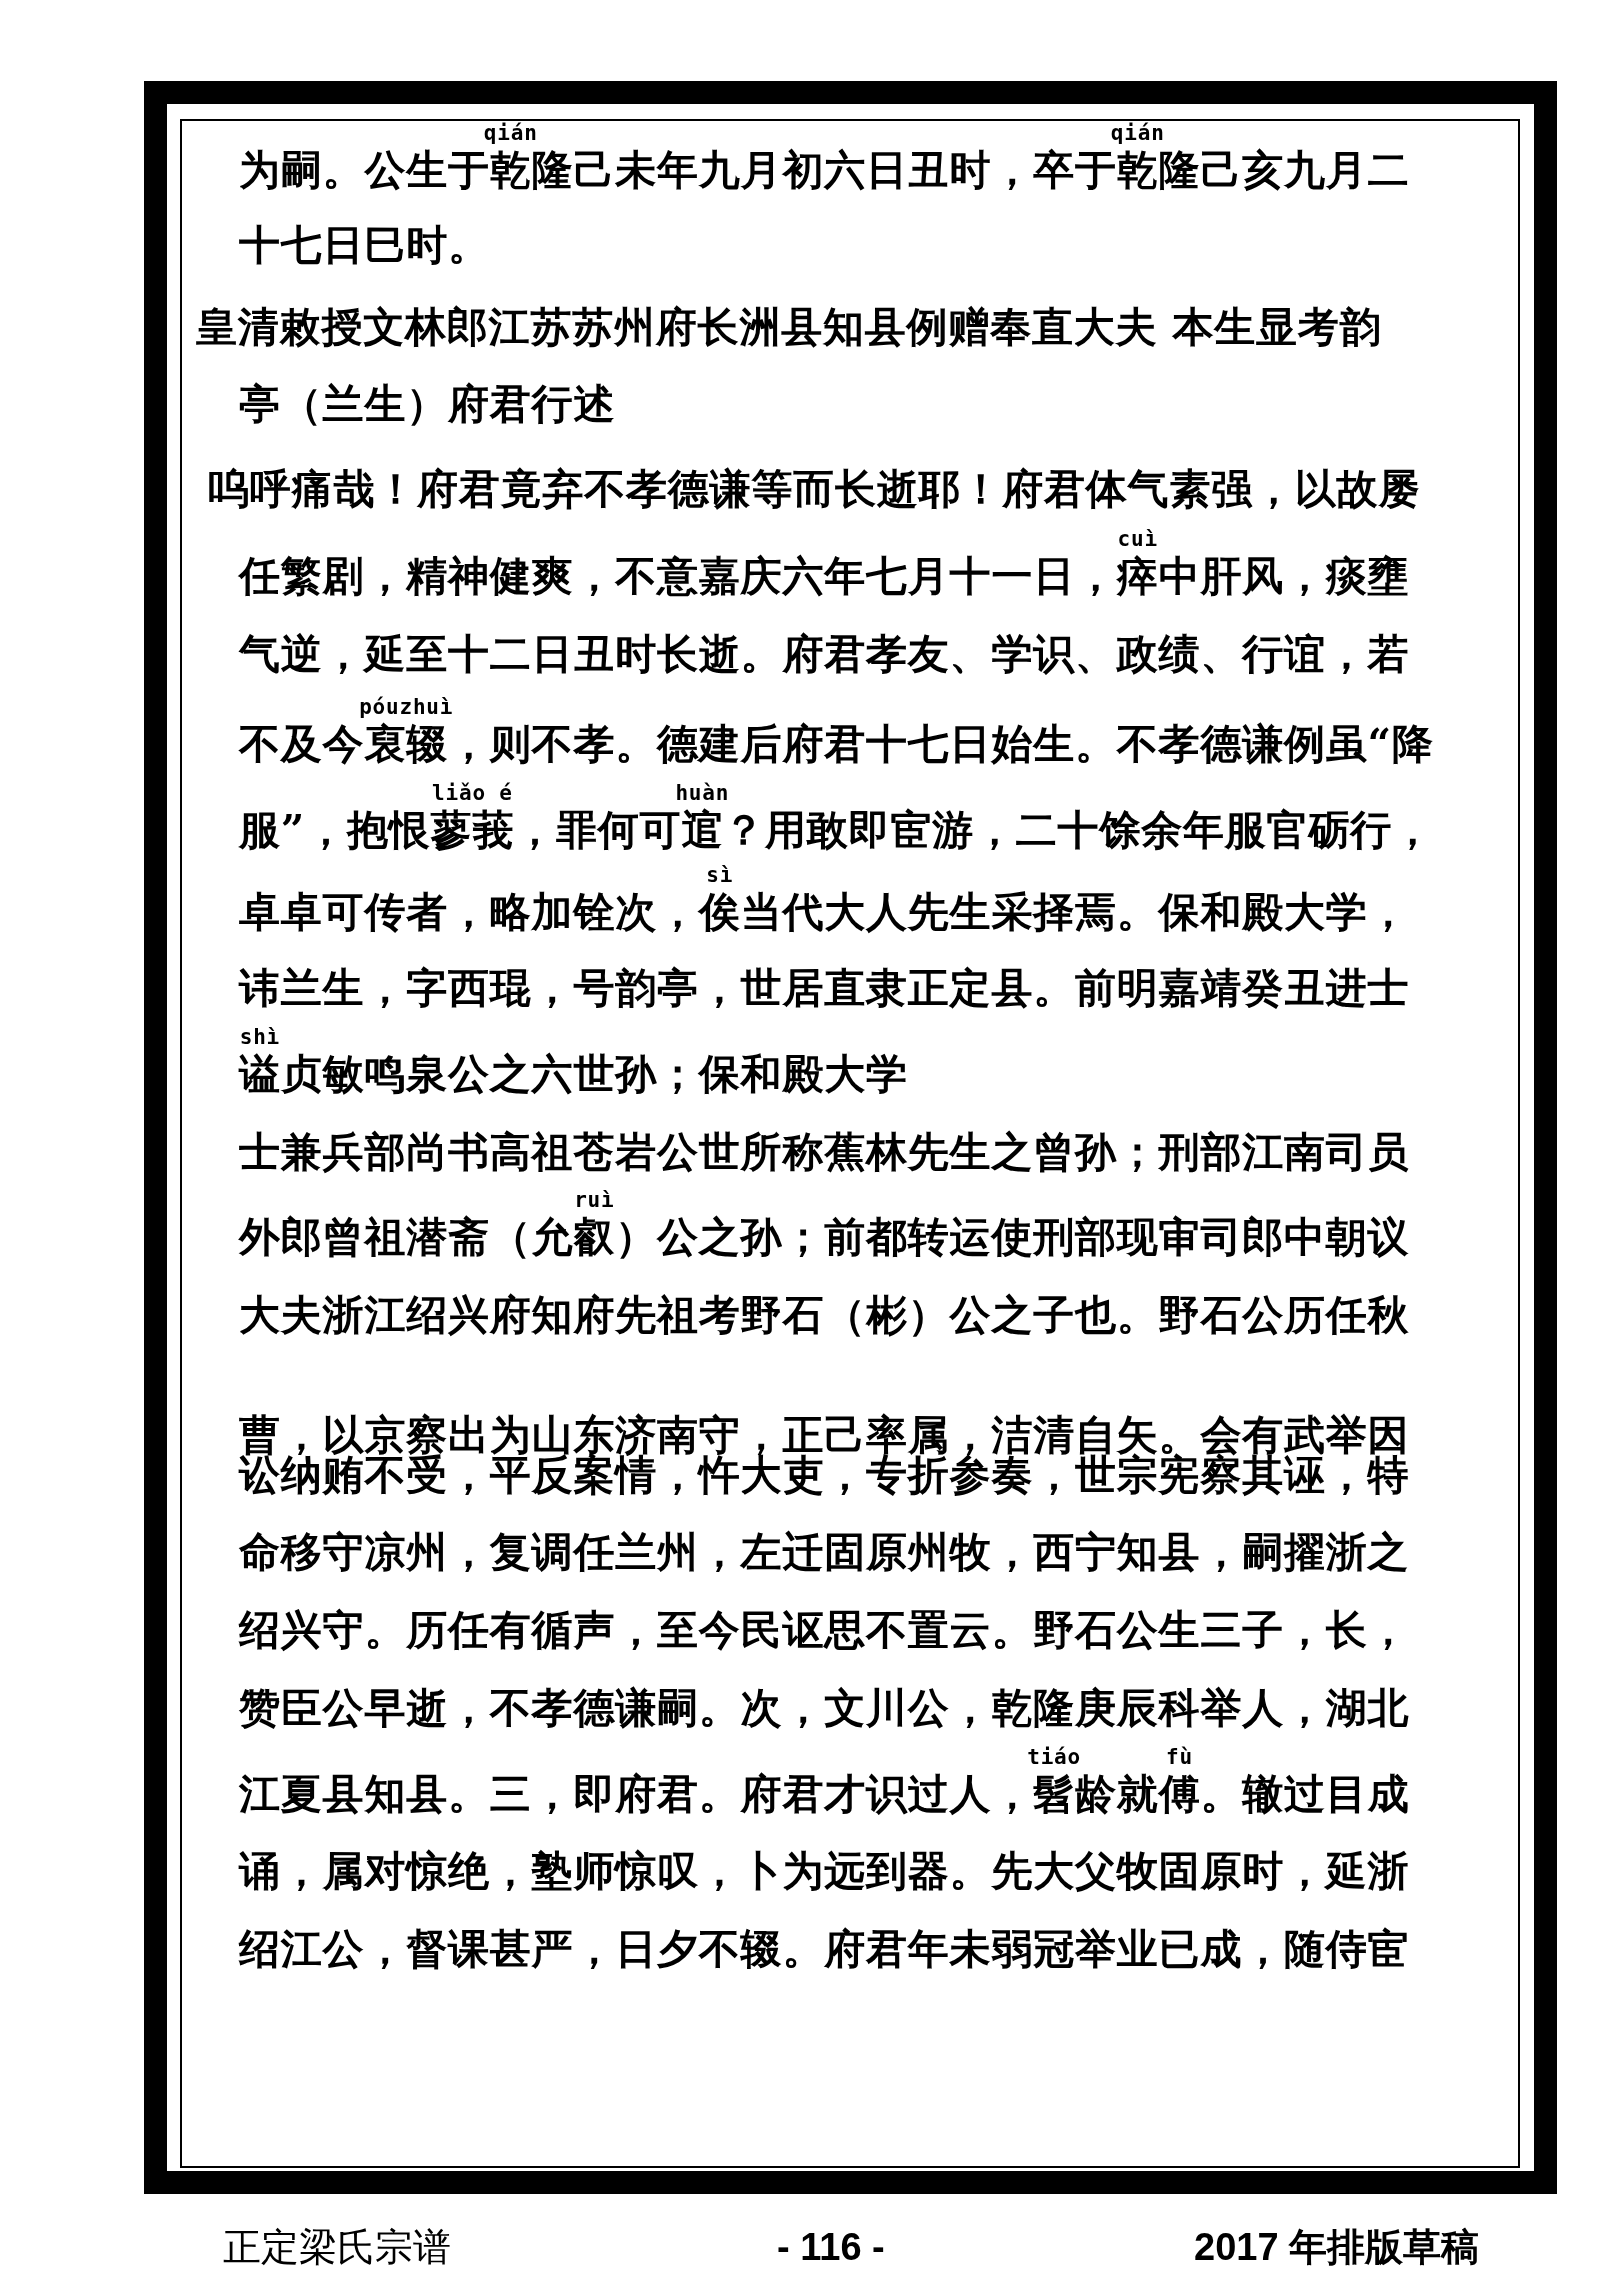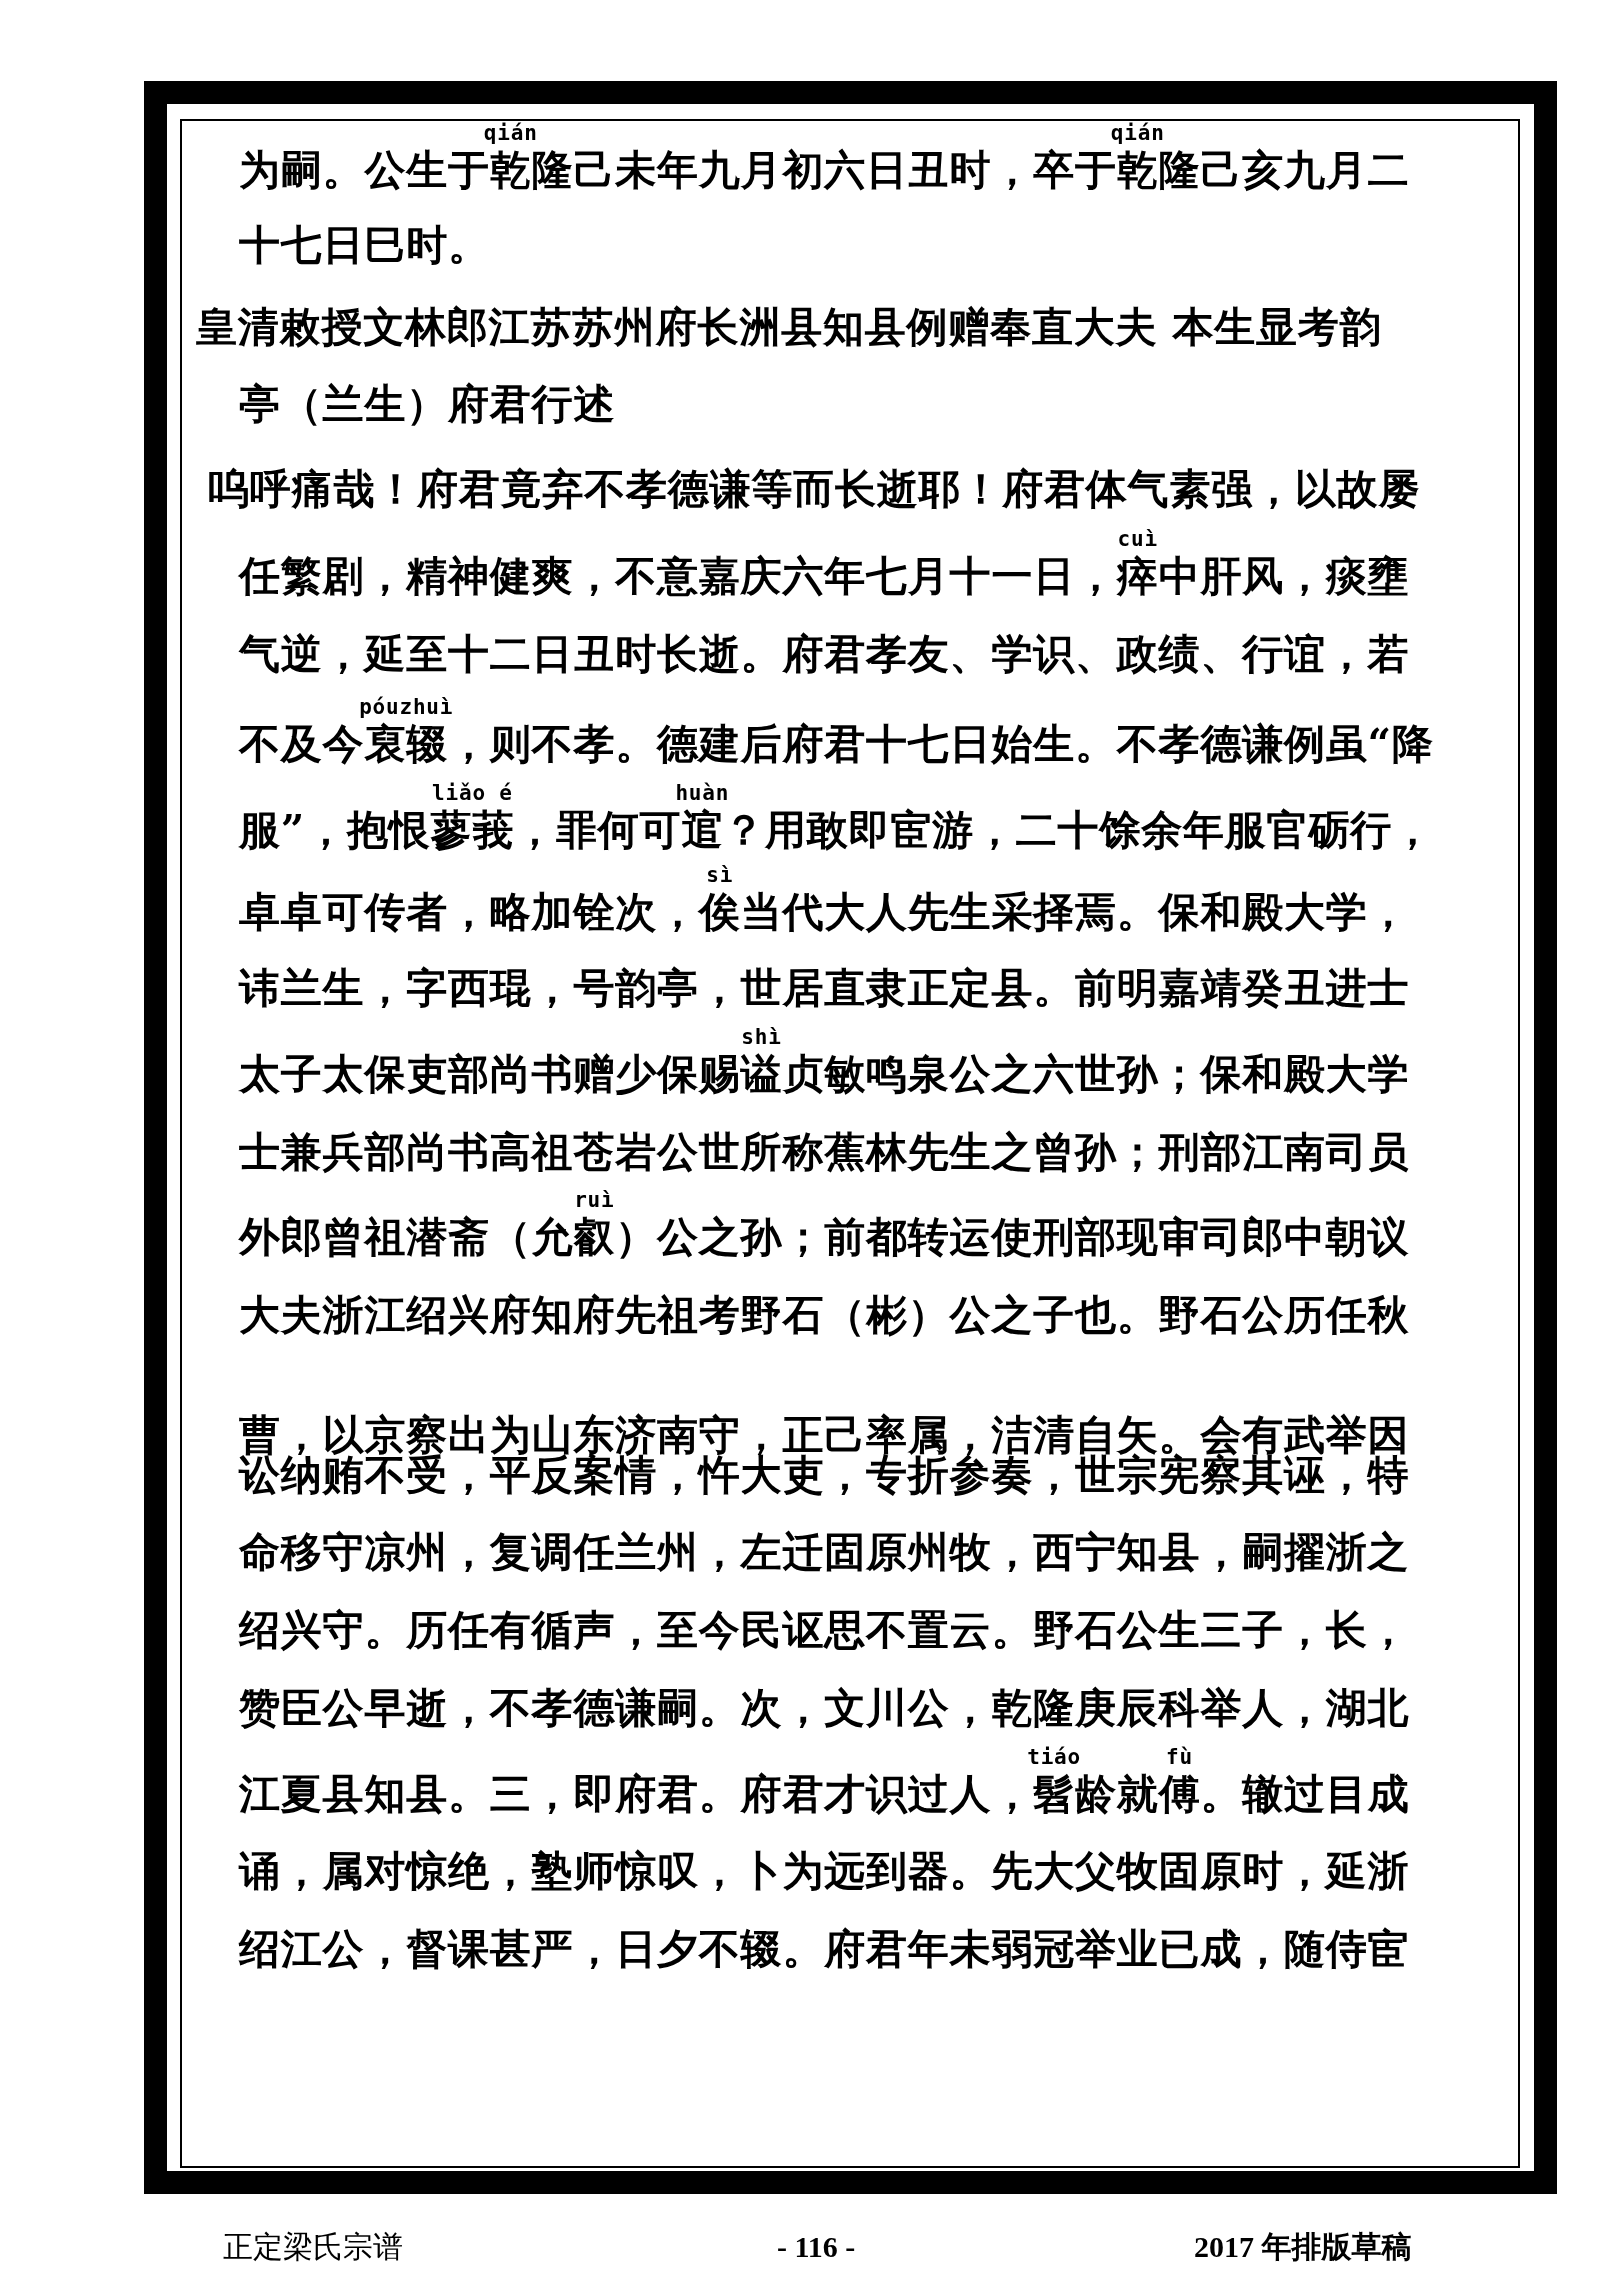--- a/index.html
+++ b/index.html
@@ -27,22 +27,22 @@
   .line.indent { left: 43px; }
   .line.flush { left: 0px; }
   .ruby-wrap { position: relative; display: inline-block; }
   .pinyin {
     position: absolute; left: 50%; transform: translateX(-50%);
     top: -24.5px; font-size: 21px; line-height: 23px; font-weight: bold;
     font-family: "DejaVu Sans Mono", "Liberation Mono", monospace;
     white-space: nowrap;
   }
   .footer {
-    position: absolute; top: 2224px; font-size: 30px; line-height: 46px;
-    font-family: Liberation Serif, serif;
+    position: absolute; top: 2224px; font-size: 38px; line-height: 46px;
+    font-family: Liberation Sans, sans-serif;
   }
   .footer-left { left: 223px; }
   .footer-center { left: 777px; font-weight: bold; }
   .footer-right { left: 1194px; font-weight: bold; }
 </style>
 </head>
 <body>
 
 <div class="outer-frame"></div>
 <div class="inner-frame"></div>
@@ -52,21 +52,21 @@
     <div class="line indent" style="top: 98px;"><span>十七日巳时。</span></div>
     <div class="line flush" style="top: 180px;"><span>皇清敕授文林郎江苏苏州府长洲县知县例赠奉直大夫 本生显考韵</span></div>
     <div class="line indent" style="top: 257px; text-align: center;"><span>亭（兰生）府君行述</span></div>
     <div class="line flush" style="top: 342px; margin-left: 12px;"><span>呜呼痛哉！府君竟弃不孝德谦等而长逝耶！府君体气素强，以故屡</span></div>
     <div class="line indent" style="top: 429px;"><span>任繁剧，精神健爽，不意嘉庆六年七月十一日，</span><span class="ruby-wrap"><span class="pinyin">cuì</span><span>瘁</span></span><span>中肝风，痰壅</span></div>
     <div class="line indent" style="top: 507px;"><span>气逆，延至十二日丑时长逝。府君孝友、学识、政绩、行谊，若</span></div>
     <div class="line indent" style="top: 597px;"><span>不及今</span><span class="ruby-wrap"><span class="pinyin">póuzhuì</span><span>裒辍</span></span><span>，则不孝。德建后府君十七日始生。不孝德谦例虽“降</span></div>
     <div class="line indent" style="top: 683px;"><span>服”，抱恨</span><span class="ruby-wrap"><span class="pinyin">liǎo é</span><span>蓼莪</span></span><span>，罪何可</span><span class="ruby-wrap"><span class="pinyin">huàn</span><span>逭</span></span><span>？用敢即宦游，二十馀余年服官砺行，</span></div>
     <div class="line indent" style="top: 765px;"><span>卓卓可传者，略加铨次，</span><span class="ruby-wrap"><span class="pinyin">sì</span><span>俟</span></span><span>当代大人先生采择焉。保和殿大学，</span></div>
     <div class="line indent" style="top: 841px;"><span>讳兰生，字西琨，号韵亭，世居直隶正定县。前明嘉靖癸丑进士</span></div>
-    <div class="line indent" style="top: 927px;"><span>太子太保吏部尚书赠少保赐</span><span class="ruby-wrap"><span class="pinyin">shì</span><span>谥</span></span><span>贞敏鸣泉公之六世孙；保和殿大学</span></div>
+    <div class="line indent" style="top: 927px;"><span class="ruby-wrap"><span class="pinyin">shì</span><span>谥</span></span><span>贞敏鸣泉公之六世孙；保和殿大学</span></div>
     <div class="line indent" style="top: 1005px;"><span>士兼兵部尚书高祖苍岩公世所称蕉林先生之曾孙；刑部江南司员</span></div>
     <div class="line indent" style="top: 1090px;"><span>外郎曾祖潜斋（允</span><span class="ruby-wrap"><span class="pinyin">ruì</span><span>叡</span></span><span>）公之孙；前都转运使刑部现审司郎中朝议</span></div>
     <div class="line indent" style="top: 1168px;"><span>大夫浙江绍兴府知府先祖考野石（彬）公之子也。野石公历任秋</span></div>
     <div class="line indent" style="top: 1250px; margin-top: 38px;"><span>曹，以京察出为山东济南守，正己率属，洁清自矢。会有武举因</span></div>
     <div class="line indent" style="top: 1328px;"><span>讼纳贿不受，平反案情，忤大吏，专折参奏，世宗宪察其诬，特</span></div>
     <div class="line indent" style="top: 1405px;"><span>命移守凉州，复调任兰州，左迁固原州牧，西宁知县，嗣擢浙之</span></div>
     <div class="line indent" style="top: 1483px;"><span>绍兴守。历任有循声，至今民讴思不置云。野石公生三子，长，</span></div>
     <div class="line indent" style="top: 1561px;"><span>赞臣公早逝，不孝德谦嗣。次，文川公，乾隆庚辰科举人，湖北</span></div>
     <div class="line indent" style="top: 1647px;"><span>江夏县知县。三，即府君。府君才识过人，</span><span class="ruby-wrap"><span class="pinyin">tiáo</span><span>髫</span></span><span>龄就</span><span class="ruby-wrap"><span class="pinyin">fù</span><span>傅</span></span><span>。辙过目成</span></div>
     <div class="line indent" style="top: 1724px;"><span>诵，属对惊绝，塾师惊叹，卜为远到器。先大父牧固原时，延浙</span></div>

